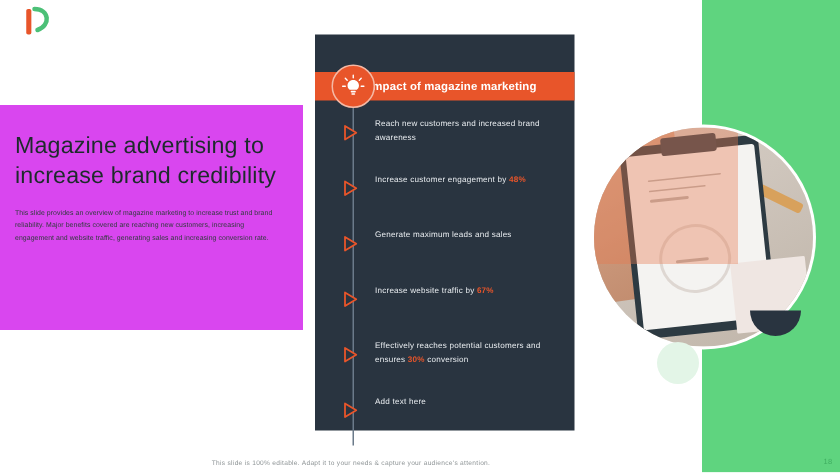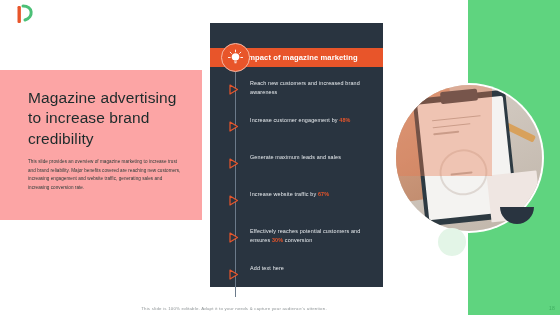--- a/index.html
+++ b/index.html
@@ -20,22 +20,22 @@
     position:absolute; right:5px; bottom:4px;
     font-size:5px; color:#3fae60; letter-spacing:.2px;
   }
 
   
   .logo { position:absolute; left:7px; top:3px; width:30px; height:30px; }
 
   
   .title-card {
     position:absolute; left:0; top:70px; width:202px; height:150px;
-    background:#fca5a5;
-    padding:18px 17px 0 28px;
+    background:#d946ef;
+    padding:18px 17px 0 10px;
   }
   .title-card h1 {
     font-size:15.5px; line-height:1.32; font-weight:400; color:#1d2b2b;
     letter-spacing:.1px;
   }
   .title-card p {
     margin-top:9px;
     font-size:4.6px; line-height:1.85; color:#2c3b38; font-weight:400;
     letter-spacing:.05px;
   }

